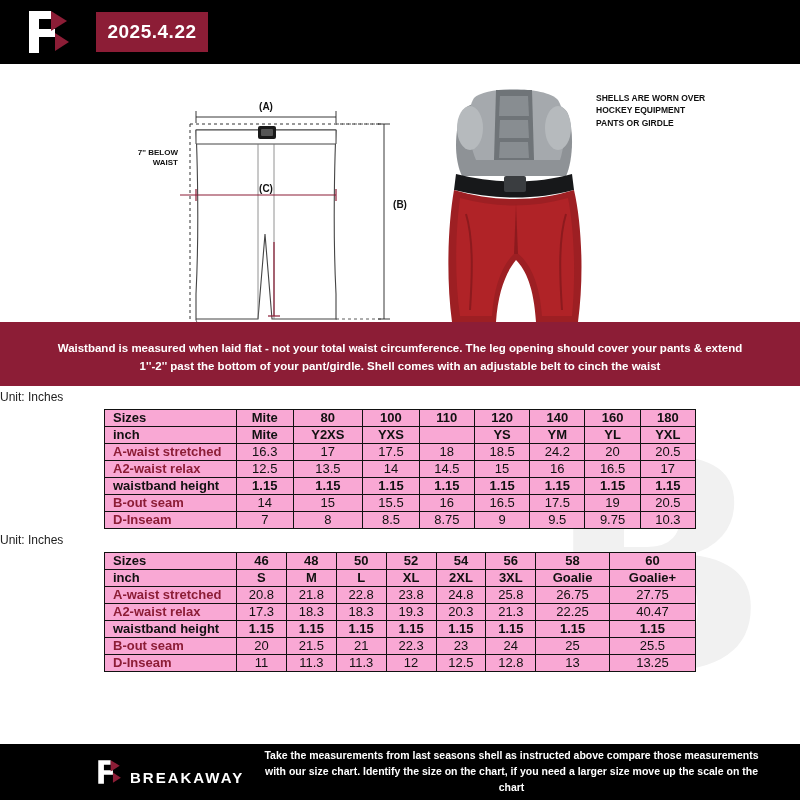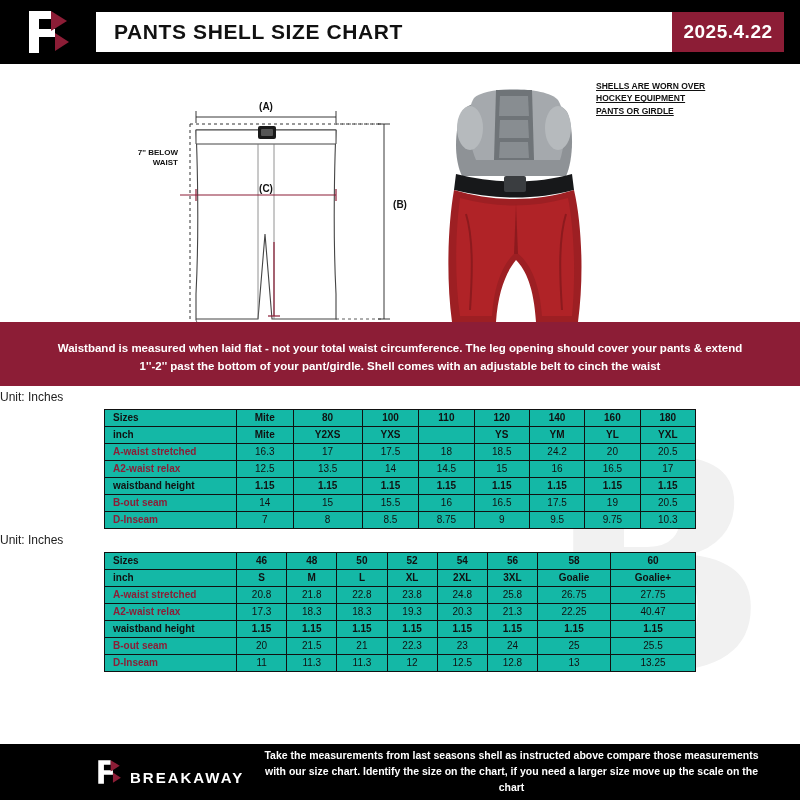--- a/index.html
+++ b/index.html
@@ -82,27 +82,26 @@
 
   
   .diagram {
     position: relative;
     height: 258px;
     z-index: 2;
   }
 
   .notes {
     position: absolute;
-    left: 596px; top: 16px;
+    left: 596px; top: 28px;
     width: 110px;
     font-size: 8.5px;
     line-height: 1.45;
     color: #111;
     font-weight: bold;
-    text-decoration: underline;
   }
 
   .below-waist {
     position: absolute;
     left: 112px; top: 84px;
     width: 66px;
     font-size: 8px;
     font-weight: bold;
     color: #111;
     text-align: right;
@@ -147,22 +146,22 @@
 
   
   .tbl-wrap {
     padding: 0 104px;
     position: relative;
     z-index: 2;
   }
   table {
     width: 100%;
     border-collapse: collapse;
-    background: #14b8a6;
-    font-size: 10px;
+    background: #f9a8d4;
+    font-size: 13px;
     padding-left: 21px;
   }
   table td {
     border: 1px solid #111;
     height: 17px;
     text-align: center;
     padding: 0 2px;
     color: #111;
     white-space: nowrap;
   }
@@ -214,23 +213,20 @@
 
 <div id="page">
 
   <div class="header">
     <div class="logo-box">
       <svg class="logo-b" viewBox="0 0 46 46">
         <polygon points="4,2 26,2 26,10 14,10 14,20 30,20 30,28 14,28 14,44 4,44" fill="#ffffff"></polygon>
         <polygon points="26,2 42,12 26,22" fill="#8c1d36"></polygon>
         <polygon points="30,24 44,33 30,42" fill="#8c1d36"></polygon>
       </svg>
-    </div>
-    <div class="title-box">
-      <span class="t">PANTS SHELL SIZE CHART</span>
     </div>
     <div class="date-box">2025.4.22</div>
   </div>
 
   <div class="sheet">
 
     <div class="watermark">B</div>
 
     <div class="diagram">
 

